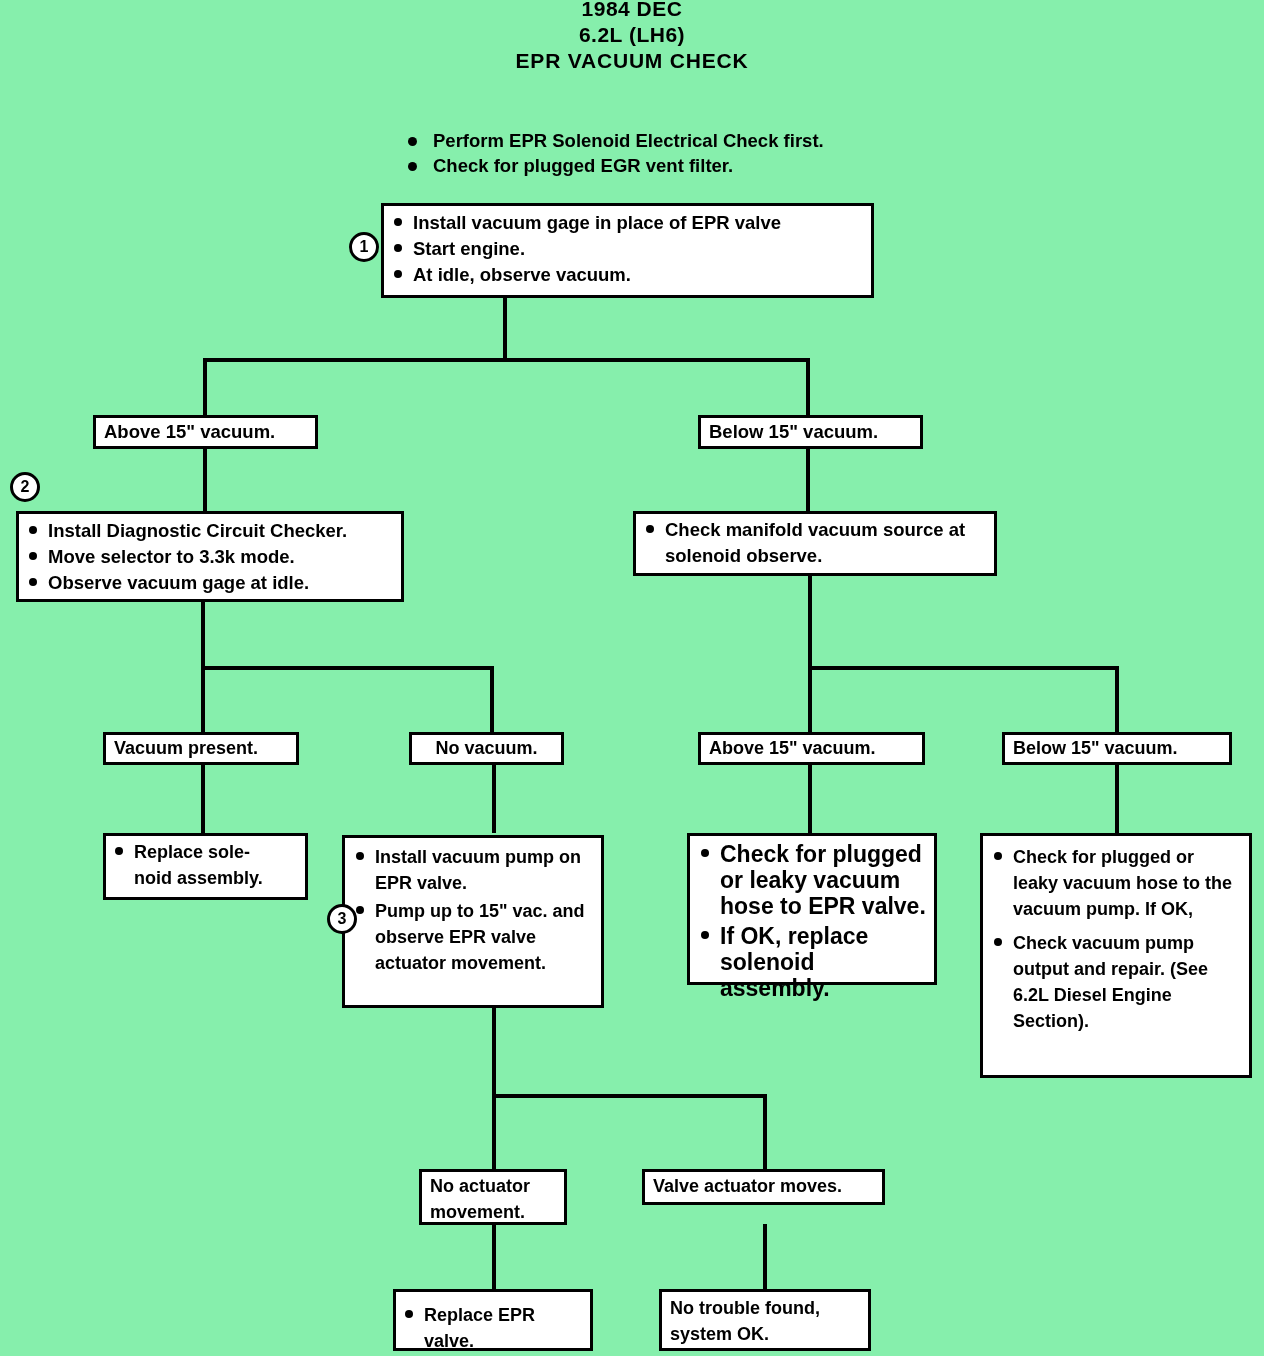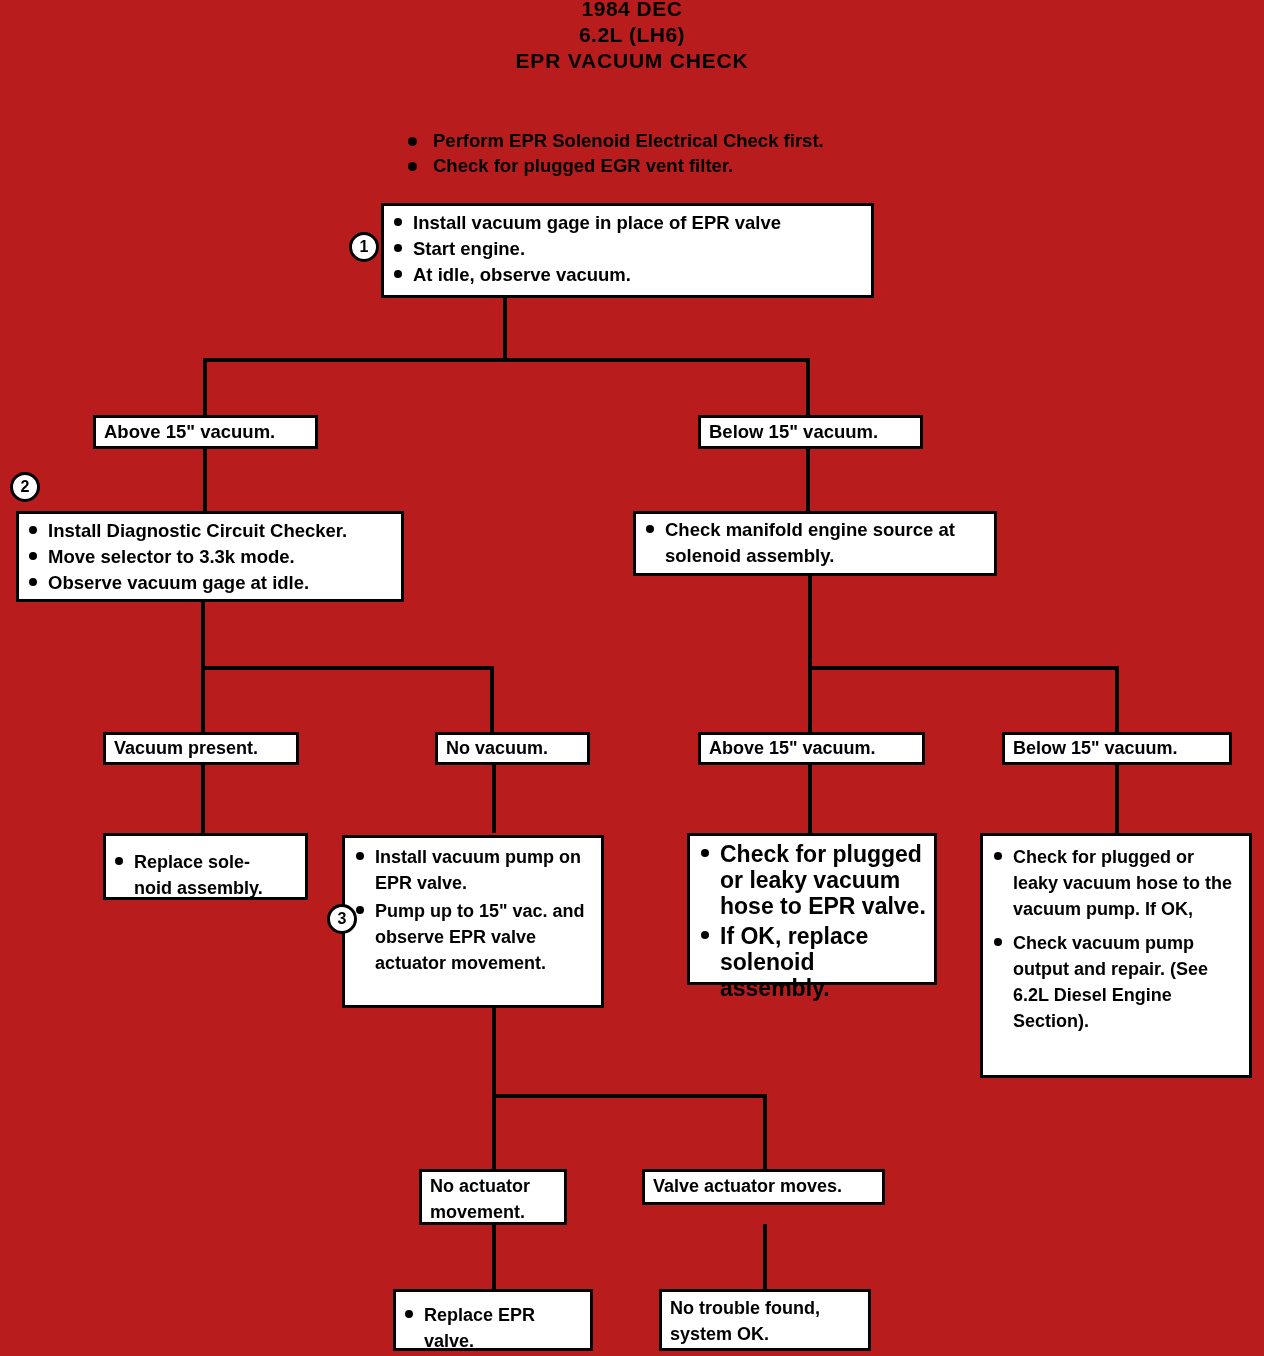--- a/index.html
+++ b/index.html
@@ -4,21 +4,21 @@
 <style>
   html, body {
     margin: 0;
     padding: 0;
     background: #ffffff;
   }
   #page {
     position: relative;
     width: 1264px;
     height: 1356px;
-    background: #b91c1c;
+    background: #86efac;
     font-family: "Liberation Sans", sans-serif;
     color: #000000;
     overflow: hidden;
   }
   .title-block {
     position: absolute;
     left: 0;
     top: -4px;
     width: 1264px;
     text-align: center;
@@ -185,43 +185,43 @@
         <li><span class="dot"></span><span>Install Diagnostic Circuit Checker.</span></li>
         <li><span class="dot"></span><span>Move selector to 3.3k mode.</span></li>
         <li><span class="dot"></span><span>Observe vacuum gage at idle.</span></li>
       </ul>
     </div>
   </div>
 
   <div class="box" style="left:633px; top:511px; width:364px; height:65px; font-size:18.5px; line-height:26px;">
     <div class="inner" style="padding:3px 7px;">
       <ul class="bullets">
-        <li><span class="dot"></span><span>Check manifold engine source at solenoid assembly.</span></li>
+        <li><span class="dot"></span><span>Check manifold vacuum source at solenoid observe.</span></li>
       </ul>
     </div>
   </div>
 
   <div class="box" style="left:103px; top:732px; width:196px; height:33px; font-size:18px; line-height:26px;">
     <div class="inner" style="padding:0 8px;"><span class="plain">Vacuum present.</span></div>
   </div>
 
-  <div class="box" style="left:435px; top:732px; width:155px; height:33px; font-size:18px; line-height:26px;">
+  <div class="box" style="left:409px; top:732px; width:155px; height:33px; font-size:18px; line-height:26px;text-align:center;">
     <div class="inner" style="padding:0 8px;"><span class="plain">No vacuum.</span></div>
   </div>
 
   <div class="box" style="left:698px; top:732px; width:227px; height:33px; font-size:18px; line-height:26px;">
     <div class="inner" style="padding:0 8px;"><span class="plain">Above 15" vacuum.</span></div>
   </div>
 
   <div class="box" style="left:1002px; top:732px; width:230px; height:33px; font-size:18px; line-height:26px;">
     <div class="inner" style="padding:0 8px;"><span class="plain">Below 15" vacuum.</span></div>
   </div>
 
   <div class="box" style="left:103px; top:833px; width:205px; height:67px; font-size:18px; line-height:26px;">
-    <div class="inner" style="padding:13px 6px;">
+    <div class="inner" style="padding:3px 6px;">
       <ul class="bullets">
         <li style="white-space:pre-line;"><span class="dot"></span><span>Replace sole-
 noid assembly.</span></li>
       </ul>
     </div>
   </div>
 
   <div class="box" style="left:342px; top:835px; width:262px; height:173px; font-size:18px; line-height:26px;">
     <div class="inner" style="padding:6px 8px;">
       <ul class="bullets">

